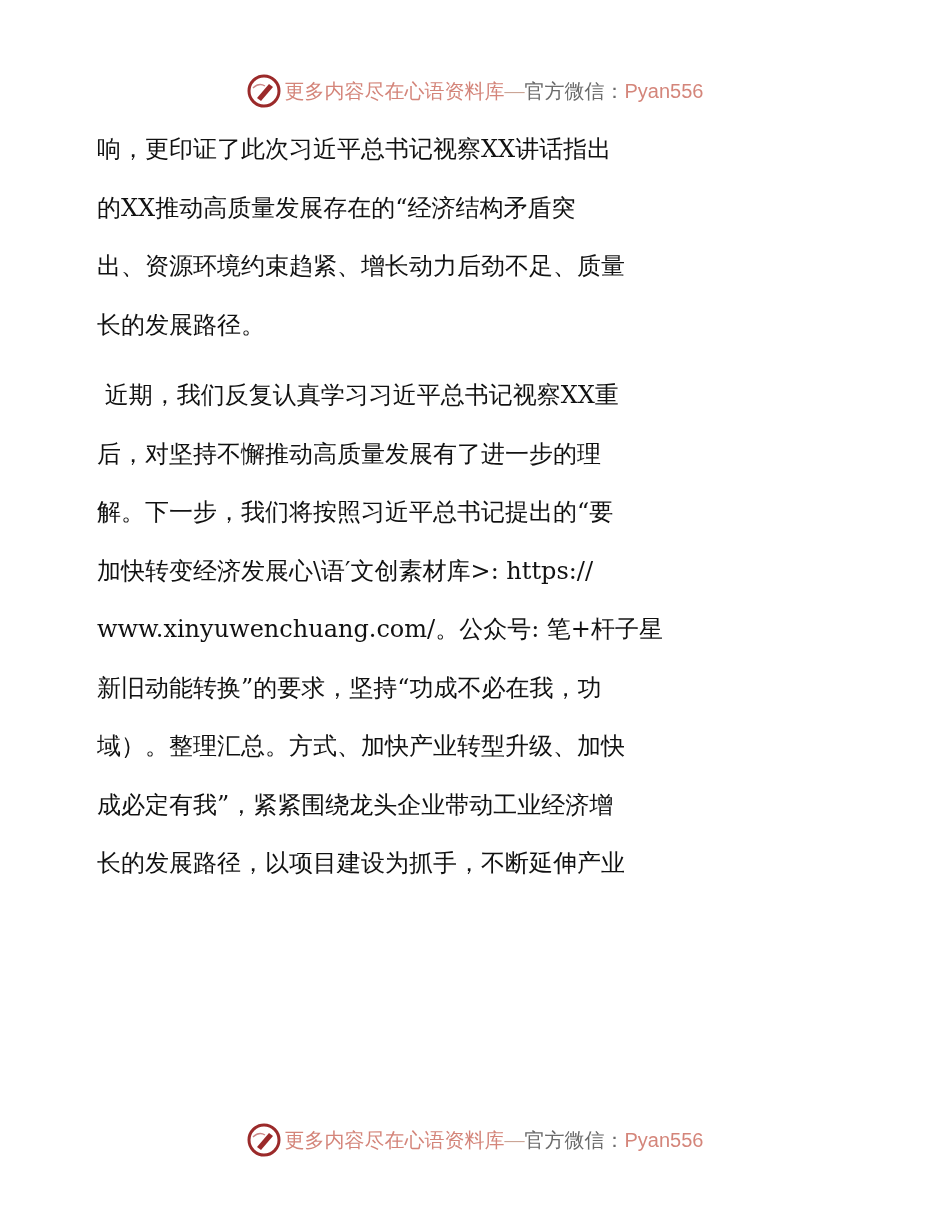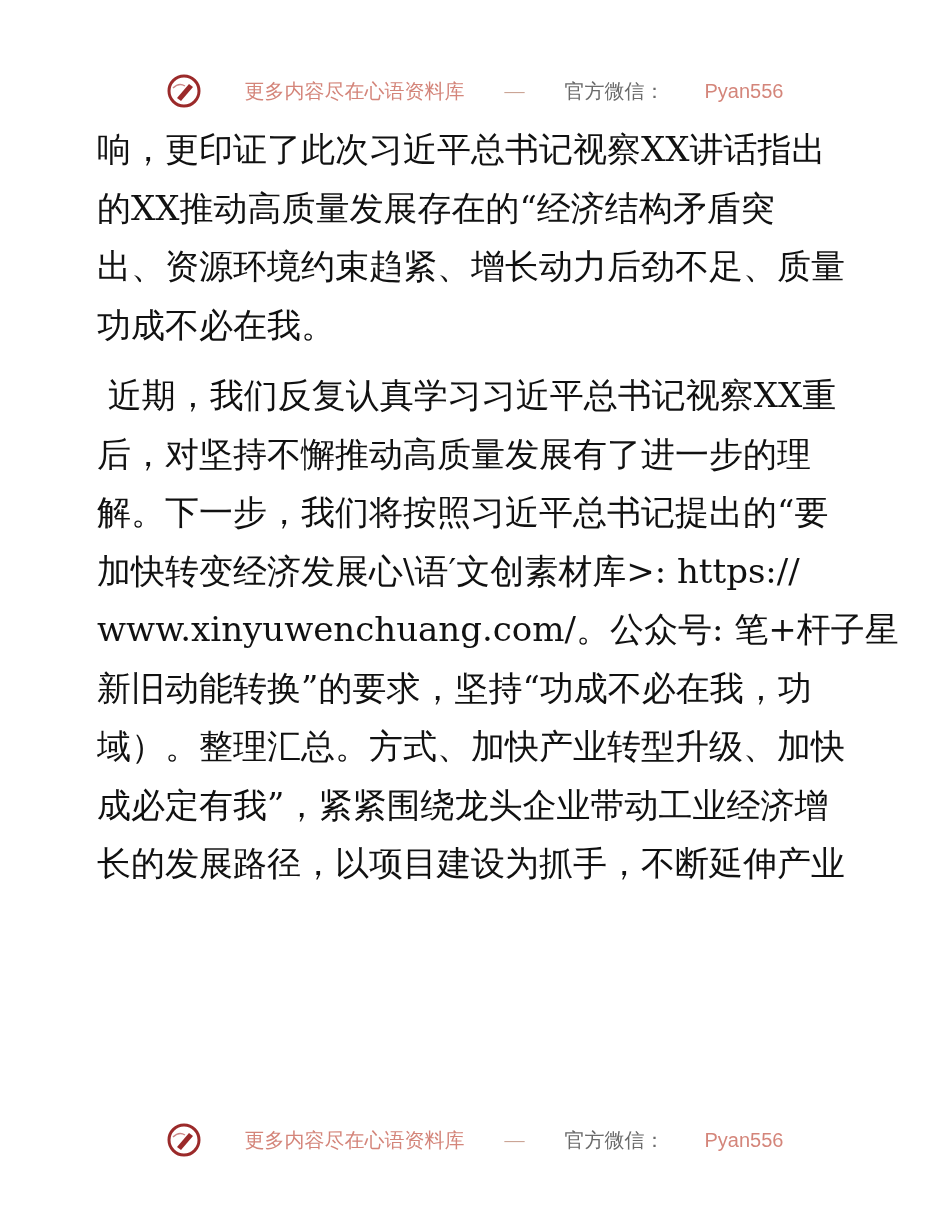--- a/index.html
+++ b/index.html
@@ -1,31 +1,31 @@
 <!DOCTYPE html>
 <html><head>
   <meta charset="utf-8">
   <style>
     html, body { margin: 0; padding: 0; background: #ffffff; }
     body { width: 950px; height: 1230px; position: relative; overflow: hidden; }
     .watermark {
       position: absolute; left: 0; width: 950px; height: 40px;
       display: flex; justify-content: center; align-items: center;
-      font-family: "Liberation Serif", serif; font-size: 20px; gap: 40px;
+      font-family: "Liberation Serif", serif; font-size: 20px;
     }
     .watermark .logo { width: 34px; height: 34px; margin-right: 4px; }
     .watermark .red { color: #d4857a; }
     .watermark .dash { color: #c8a090; }
     .watermark .gray { color: #6a6a6a; font-family: "Liberation Serif", serif; }
     .watermark .id { color: #d4857a; font-family: "Liberation Sans", sans-serif; font-size: 20px; }
     .wm-top { top: 71px; }
     .wm-bottom { top: 1120px; }
     .body-text {
       position: absolute; left: 97px; top: 120px; width: 760px;
-      font-family: "DejaVu Serif", serif; font-size: 34px; color: #111;
+      font-family: "DejaVu Serif", serif; font-size: 24px; color: #111;
       line-height: 58.5px;
     }
     .line { white-space: nowrap; height: 58.5px; }
     .gap { height: 12px; }
   </style>
 </head>
 <body>
 
 <div class="watermark wm-top">
   <svg class="logo" viewBox="0 0 34 34">
@@ -37,21 +37,21 @@
   <span class="dash">—</span>
   <span class="gray">官方微信：</span>
   <span class="id">Pyan556</span>
 </div>
 
 <div class="body-text">
   <div>
     <div class="line">响，更印证了此次习近平总书记视察XX讲话指出</div>
     <div class="line">的XX推动高质量发展存在的“经济结构矛盾突</div>
     <div class="line">出、资源环境约束趋紧、增长动力后劲不足、质量</div>
-    <div class="line">功成不必在我。</div>
+    <div class="line">长的发展路径。</div>
   </div>
   <div class="gap"></div>
   <div>
     <div class="line" style="white-space:pre"> 近期，我们反复认真学习习近平总书记视察XX重</div>
     <div class="line">后，对坚持不懈推动高质量发展有了进一步的理</div>
     <div class="line">解。下一步，我们将按照习近平总书记提出的“要</div>
     <div class="line">加快转变经济发展心\语′文创素材库&gt;: https://</div>
     <div class="line">www.xinyuwenchuang.com/。公众号: 笔+杆子星</div>
     <div class="line">新旧动能转换”的要求，坚持“功成不必在我，功</div>
     <div class="line">域）。整理汇总。方式、加快产业转型升级、加快</div>

